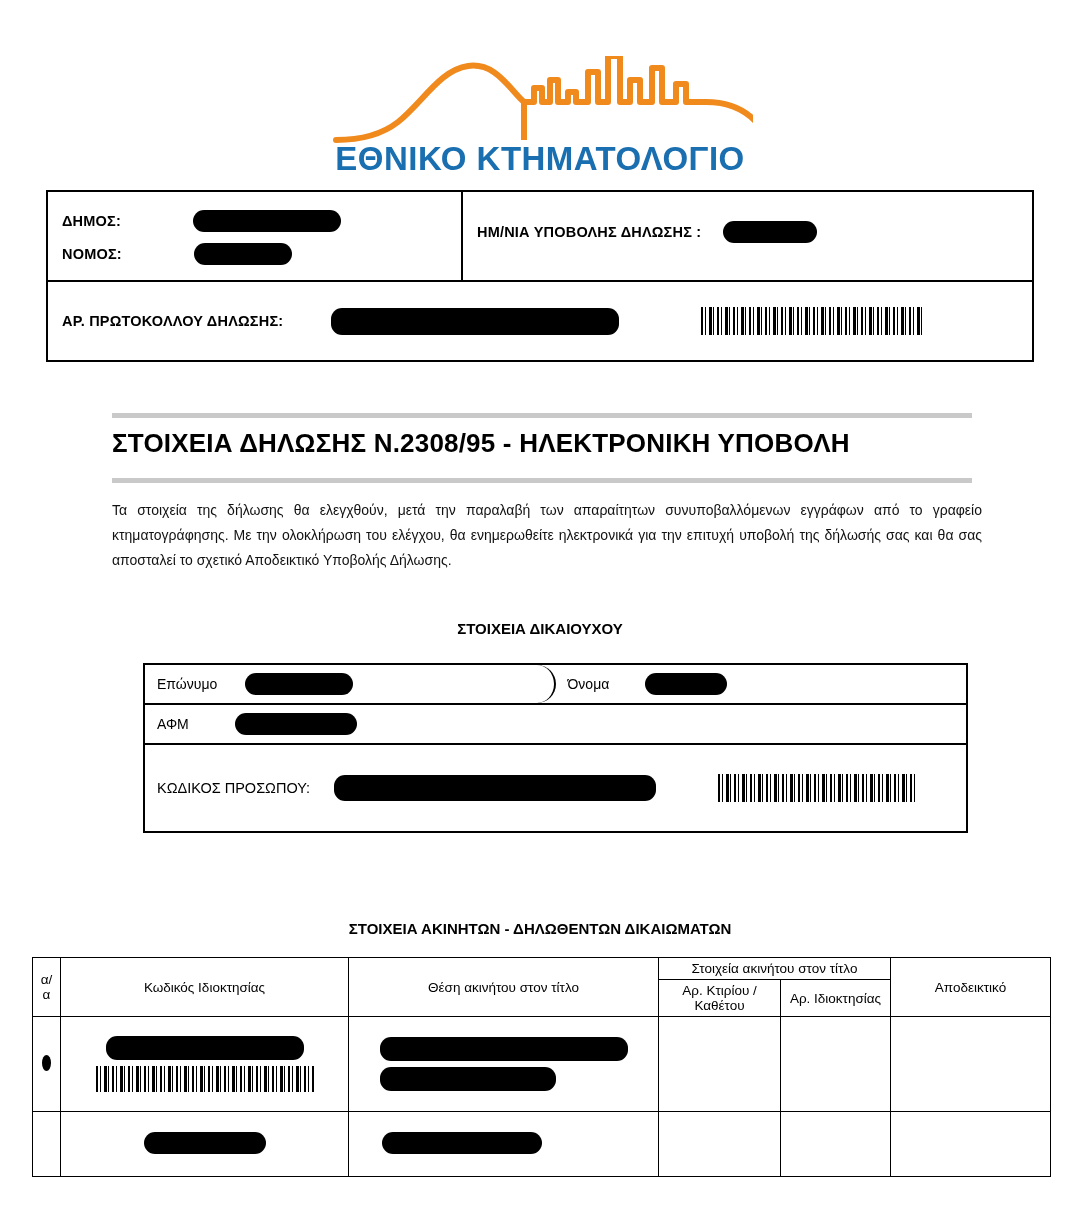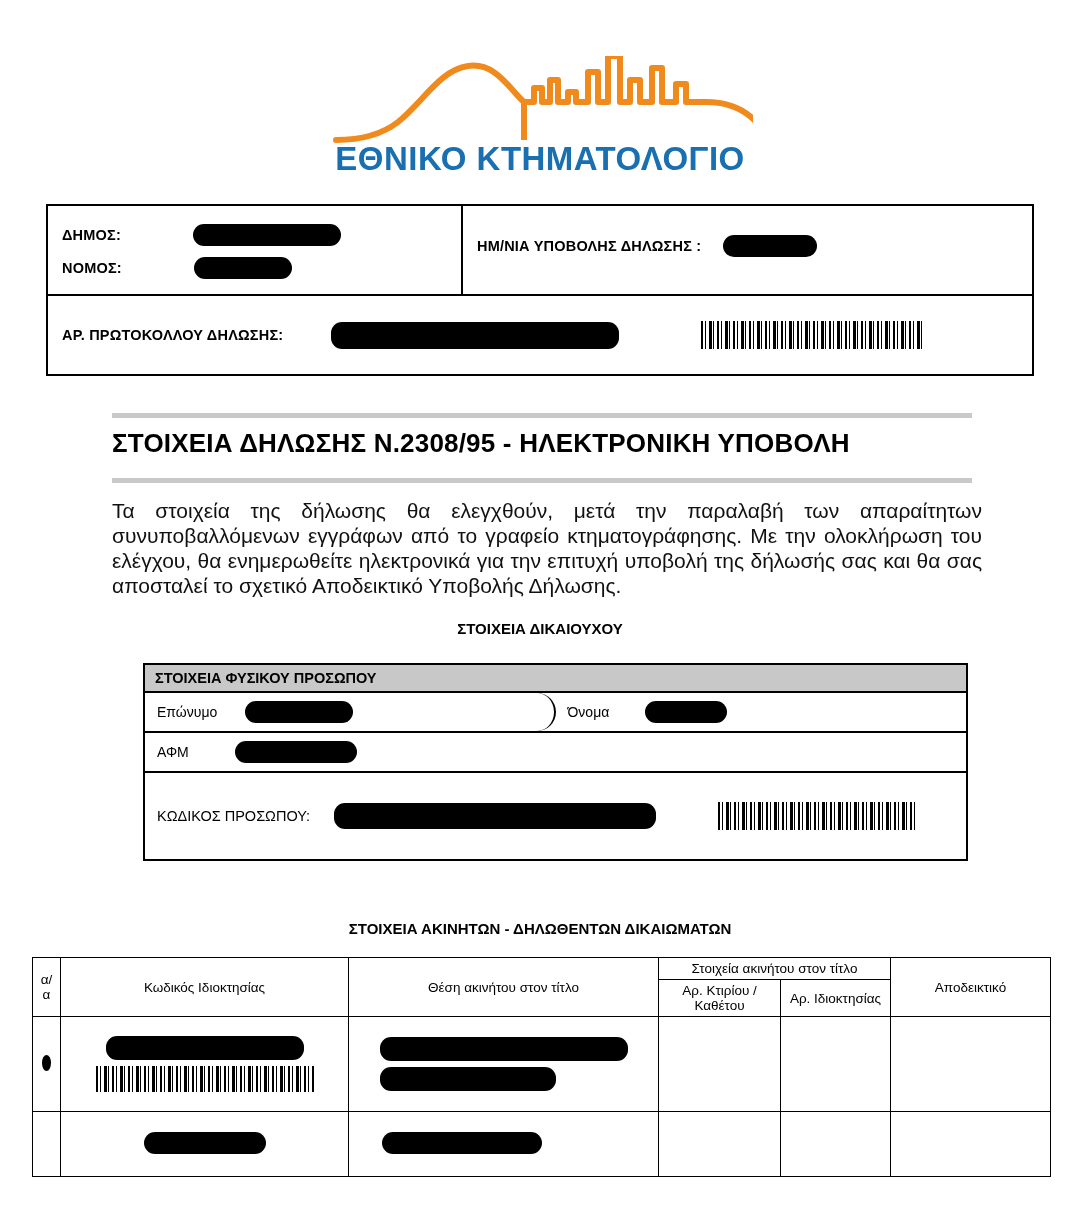--- a/index.html
+++ b/index.html
@@ -28,21 +28,21 @@
     font-weight: 700;
     color: #1a6fb0;
     letter-spacing: 0.5px;
     margin-top: -6px;
   }
 
   
   .header-box {
     position: absolute;
     left: 46px;
-    top: 204px;
+    top: 190px;
     width: 988px;
     border: 2px solid #000;
     box-sizing: border-box;
   }
   .header-row-top {
     display: flex;
     border-bottom: 2px solid #000;
   }
   .hdr-left {
     width: 415px;
@@ -112,21 +112,21 @@
     width: 860px;
     font-size: 26px;
     font-weight: 700;
     letter-spacing: 0.2px;
   }
   .intro {
     position: absolute;
     left: 112px;
     top: 498px;
     width: 870px;
-    font-size: 21px;
+    font-size: 14px;
     line-height: 25px;
     text-align: justify;
     color: #111;
   }
 
   
   .section-title {
     position: absolute;
     width: 1080px;
     left: 0;
@@ -250,21 +250,20 @@
 
 <div class="rule" style="top:413px;"></div>
 <div class="doc-title">ΣΤΟΙΧΕΙΑ ΔΗΛΩΣΗΣ Ν.2308/95 - ΗΛΕΚΤΡΟΝΙΚΗ ΥΠΟΒΟΛΗ</div>
 <div class="rule" style="top:478px;"></div>
 
 <div class="intro">Τα στοιχεία της δήλωσης θα ελεγχθούν, μετά την παραλαβή των απαραίτητων συνυποβαλλόμενων εγγράφων από το γραφείο κτηματογράφησης. Με την ολοκλήρωση του ελέγχου, θα ενημερωθείτε ηλεκτρονικά για την επιτυχή υποβολή της δήλωσής σας και θα σας αποσταλεί το σχετικό Αποδεικτικό Υποβολής Δήλωσης.</div>
 
 <div class="section-title" style="top:620px;">ΣΤΟΙΧΕΙΑ ΔΙΚΑΙΟΥΧΟΥ</div>
 
 <div class="bene-box">
-  <div class="bene-head">ΣΤΟΙΧΕΙΑ ΦΥΣΙΚΟΥ ΠΡΟΣΩΠΟΥ</div>
 
   <div class="bene-row">
     <div class="bene-cell left">
       <span>Επώνυμο</span>
       <span class="redact" style="width:108px;height:22px;margin-left:28px;"></span>
     </div>
     <div class="bene-cell right">
       <span>Όνομα</span>
       <span class="redact" style="width:82px;height:22px;margin-left:36px;"></span>
     </div>

